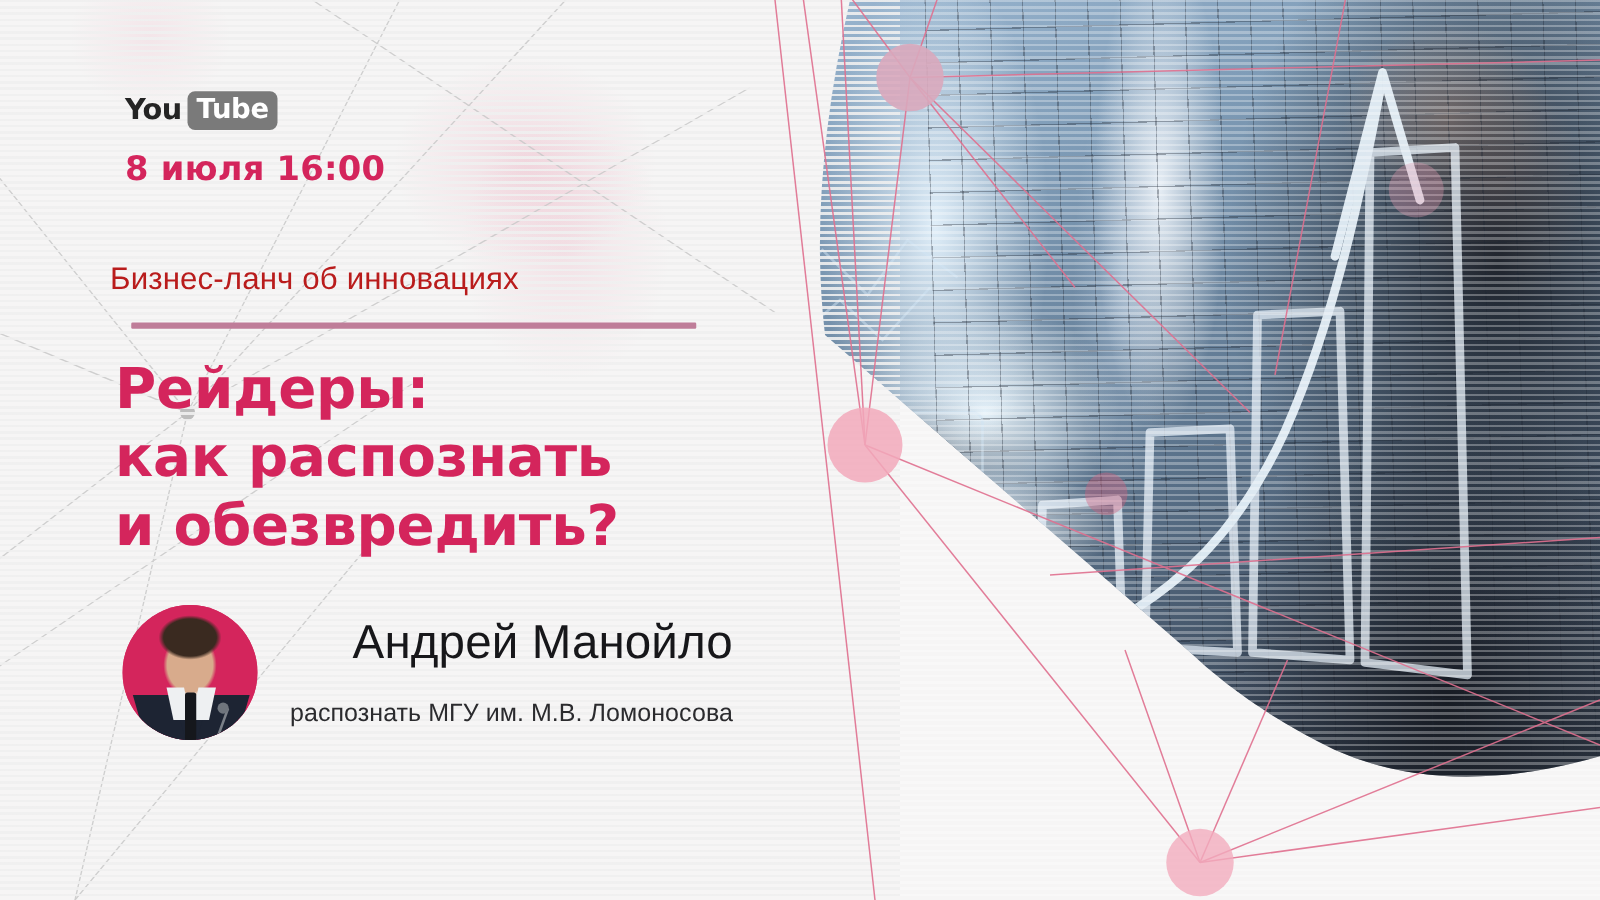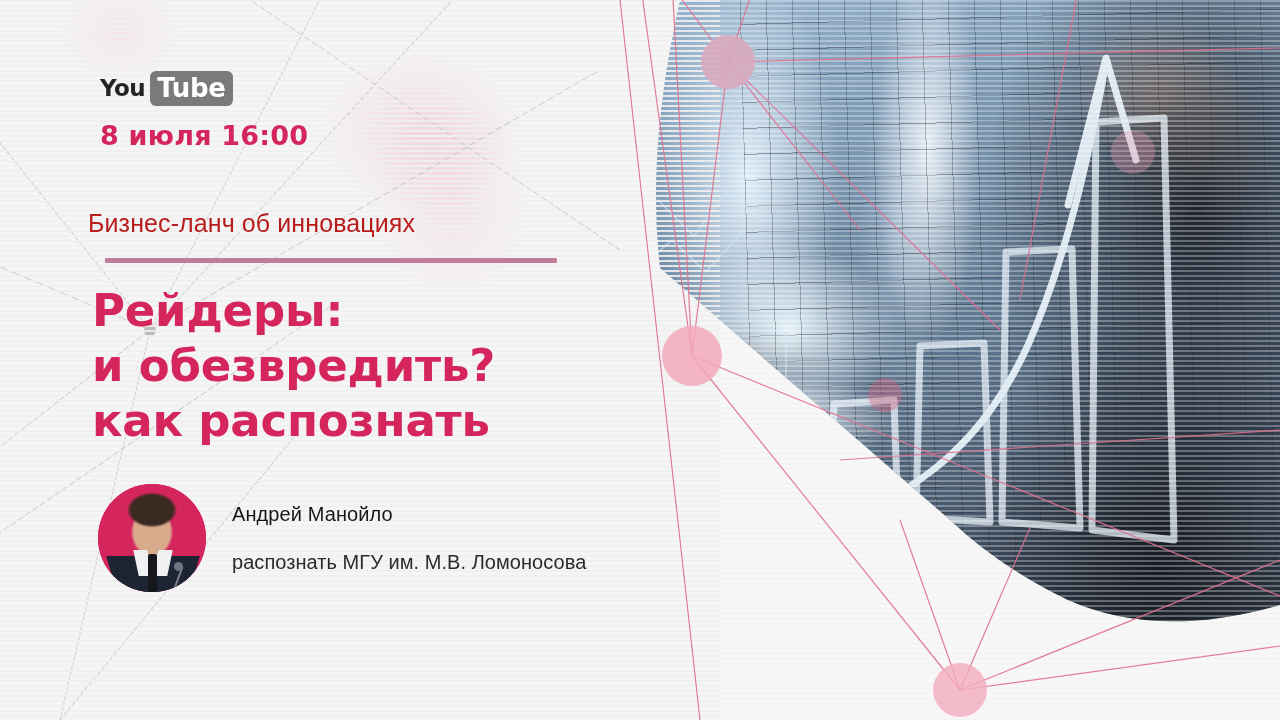--- a/index.html
+++ b/index.html
@@ -96,21 +96,21 @@
     display:flex;align-items:center;height:32px;
   }
   .yt-you{
     font-family:"DejaVu Sans","Liberation Sans",sans-serif;
     font-weight:bold;font-size:23px;color:#242424;letter-spacing:-.5px;
     line-height:1;
   }
   .yt-tube{
     margin-left:5px;background:#7a7a7a;color:#ffffff;
     font-family:"DejaVu Sans","Liberation Sans",sans-serif;
-    font-weight:bold;font-size:26px;line-height:1;
+    font-weight:bold;font-size:22px;line-height:1;
     padding:4px 7px 5px 7px;border-radius:6px;letter-spacing:-.3px;
   }
 
   .date{
     position:absolute;left:100px;top:122px;
     font-size:27px;font-weight:bold;color:#d4255c;
     letter-spacing:.2px;line-height:1;
     font-family:"DejaVu Sans","Liberation Sans",sans-serif;
   }
 
@@ -180,22 +180,22 @@
     position:absolute;left:79px;top:82px;width:2px;height:26px;
     background:#7b8088;transform:rotate(20deg);
   }
   .avatar .mic-head{
     position:absolute;left:76px;top:78px;width:9px;height:9px;
     border-radius:50%;background:#6f757d;
   }
 
   .speaker-text{margin-left:26px;}
   .speaker-name{
-    font-size:20px;color:#17171a;font-weight:normal;
-    line-height:1;letter-spacing:.1px;white-space:nowrap;
+    font-size:38px;color:#17171a;font-weight:normal;
+    line-height:1;letter-spacing:.1px;white-space:nowrap;text-align:right;
   }
   .speaker-role{
     margin-top:28px;
     font-size:20px;color:#2b2b2e;font-weight:normal;
     line-height:1;letter-spacing:.05px;white-space:nowrap;
   }
 </style>
 </head>
 <body>
 
@@ -287,22 +287,22 @@
     </div>
 
     <div class="date">8 июля 16:00</div>
 
     <div class="kicker">Бизнес-ланч об инновациях</div>
 
     <div class="divider"></div>
 
     <div class="title">
       <span>Рейдеры:</span>
+      <span>как распознать</span>
       <span>и обезвредить?</span>
-      <span>как распознать</span>
     </div>
 
     <div class="speaker">
       <div class="avatar">
         <div class="face"></div>
         <div class="lapel-l"></div>
         <div class="lapel-r"></div>
         <div class="collar-l"></div>
         <div class="collar-r"></div>
         <div class="tie"></div>

